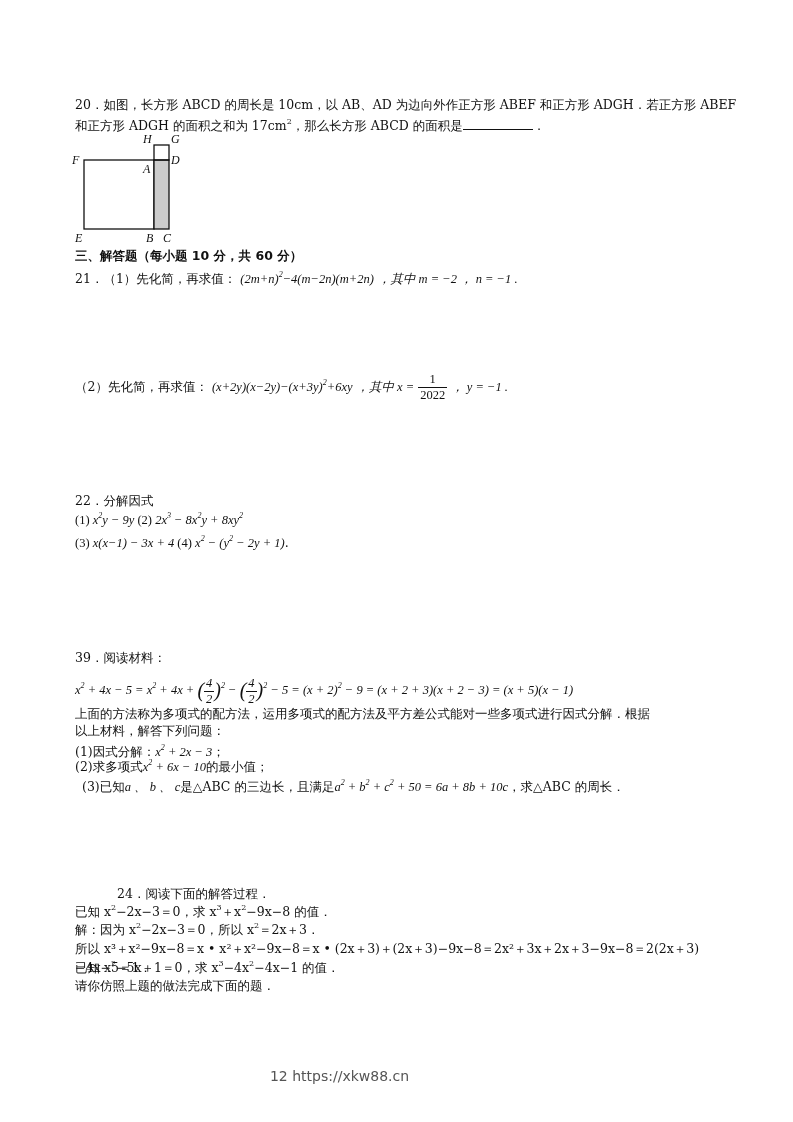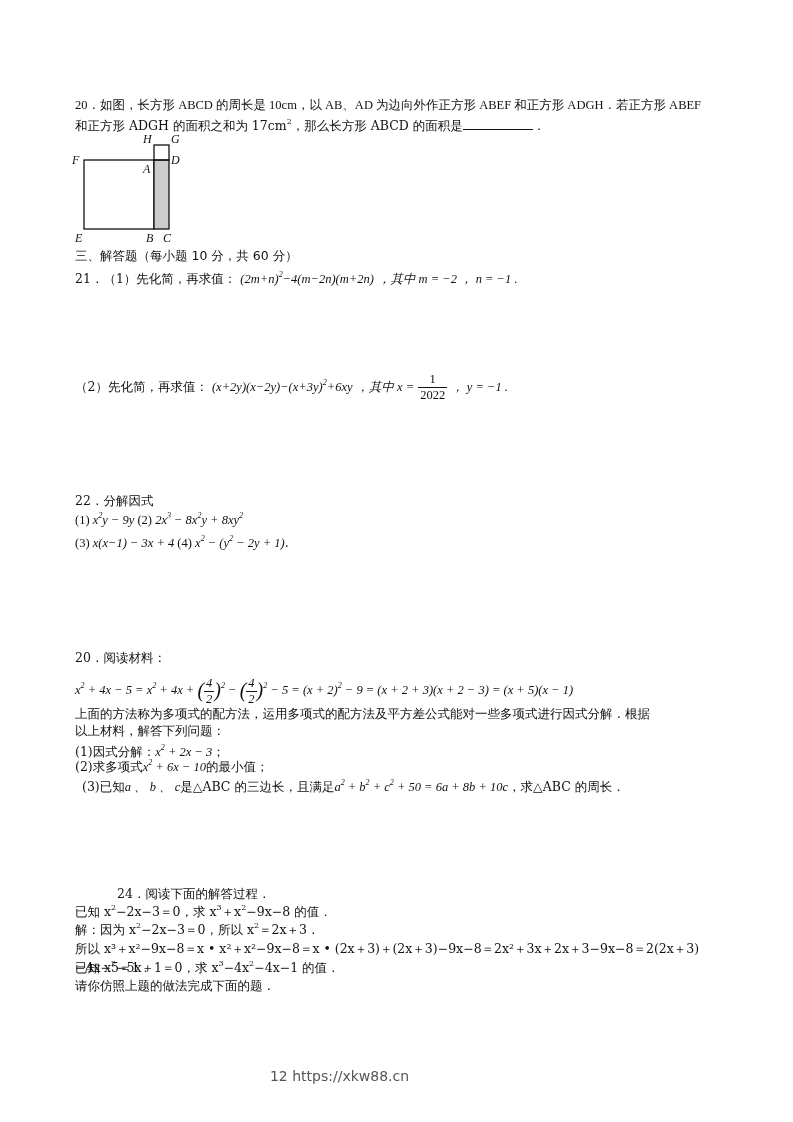--- a/index.html
+++ b/index.html
@@ -2,35 +2,35 @@
 <html><head>
 <meta charset="utf-8">
 <style>
   html, body { margin: 0; padding: 0; background: #ffffff; }
   body { width: 793px; height: 1122px; position: relative; overflow: hidden;
          font-family: "DejaVu Serif", "Liberation Serif", serif; color: #111; font-size: 12.5px; }
   .line { position: absolute; left: 75px; white-space: nowrap; line-height: 16px; }
   .m { font-family: "Liberation Serif", "DejaVu Serif", serif; font-style: italic; }
   .n { font-family: "Liberation Serif", "DejaVu Serif", serif; font-style: normal; }
   sup { font-size: 8px; vertical-align: 6px; line-height: 0; }
-  .bold { font-weight: normal; font-family: "DejaVu Sans", "Liberation Sans", sans-serif; }
+  .bold { font-weight: bold; font-family: "DejaVu Sans", "Liberation Sans", sans-serif; }
   .blank { display: inline-block; width: 70px; border-bottom: 1px solid #111; height: 12px; vertical-align: baseline; }
   .frac { display: inline-block; vertical-align: middle; text-align: center; font-family: "Liberation Serif", serif; font-size: 12.5px; }
   .frac span { display: block; padding: 0 2px; line-height: 15px; }
   .frac .top { border-bottom: 1px solid #111; }
   .big { font-size: 20px; vertical-align: -3px; font-family: "Liberation Serif", serif; }
   .figure { position: absolute; left: 70px; top: 134px; width: 120px; height: 112px; }
   .fig-label { position: absolute; font-family: "Liberation Serif", serif; font-style: italic; font-size: 12px; }
   .footer { position: absolute; left: 0; width: 679px; top: 1068px; text-align: center;
             font-family: "DejaVu Sans", "Liberation Sans", sans-serif; font-size: 14px; color: #555; }
 </style>
 </head>
 <body>
 
-<div class="line" style="top:97px;font-family:Liberation Serif, serif;">20．如图，长方形 ABCD 的周长是 10cm，以 AB、AD 为边向外作正方形 ABEF 和正方形 ADGH．若正方形 ABEF</div>
+<div class="line" style="top:97px;">20．如图，长方形 ABCD 的周长是 10cm，以 AB、AD 为边向外作正方形 ABEF 和正方形 ADGH．若正方形 ABEF</div>
 <div class="line" style="top:117px;">
   <span>和正方形 ADGH 的面积之和为 17cm</span><sup>2</sup><span>，那么长方形 ABCD 的面积是</span><span class="blank"></span><span>．</span>
 </div>
 
 <div class="figure">
   <svg width="120" height="112">
     <rect x="14" y="26" width="70" height="69" fill="none" stroke="#111" stroke-width="1.3"></rect>
     <rect x="84" y="26" width="15" height="69" fill="#cccccc" stroke="#111" stroke-width="1.3"></rect>
     <rect x="84" y="11" width="15" height="15" fill="none" stroke="#111" stroke-width="1.3"></rect>
   </svg>
@@ -61,21 +61,21 @@
 </div>
 
 <div class="line" style="top:493px;">22．分解因式</div>
 <div class="line" style="top:512px;">
   <span class="n">(1) </span><span class="m"><span>x</span><sup>2</sup><span>y − 9y</span></span><span class="n"> (2) </span><span class="m"><span>2x</span><sup>3</sup><span> − 8x</span><sup>2</sup><span>y + 8xy</span><sup>2</sup></span>
 </div>
 <div class="line" style="top:535px;">
   <span class="n">(3) </span><span class="m">x(x−1) − 3x + 4</span><span class="n"> (4) </span><span class="m"><span>x</span><sup>2</sup><span> − (y</span><sup>2</sup><span> − 2y + 1)</span></span><span>.</span>
 </div>
 
-<div class="line" style="top:650px;">20．阅读材料：</div>
+<div class="line" style="top:650px;">39．阅读材料：</div>
 <div class="line m" style="top:676px;">
   <span>x</span><sup>2</sup><span> + 4x − 5 = x</span><sup>2</sup><span> + 4x + </span><span class="big">(</span><span class="frac"><span class="top">4</span><span>2</span></span><span class="big">)</span><sup>2</sup> − <span class="big">(</span><span class="frac"><span class="top">4</span><span>2</span></span><span class="big">)</span><sup>2</sup><span> − 5 = (x + 2)</span><sup>2</sup><span> − 9 = (x + 2 + 3)(x + 2 − 3) = (x + 5)(x − 1)</span>
 </div>
 <div class="line" style="top:706px;">上面的方法称为多项式的配方法，运用多项式的配方法及平方差公式能对一些多项式进行因式分解．根据</div>
 <div class="line" style="top:723px;">以上材料，解答下列问题：</div>
 <div class="line" style="top:744px;">
   <span>(1)因式分解：</span><span class="m"><span>x</span><sup>2</sup><span> + 2x − 3</span></span><span>；</span>
 </div>
 <div class="line" style="top:759px;">
   <span>(2)求多项式</span><span class="m"><span>x</span><sup>2</sup><span> + 6x − 10</span></span><span>的最小值；</span>

